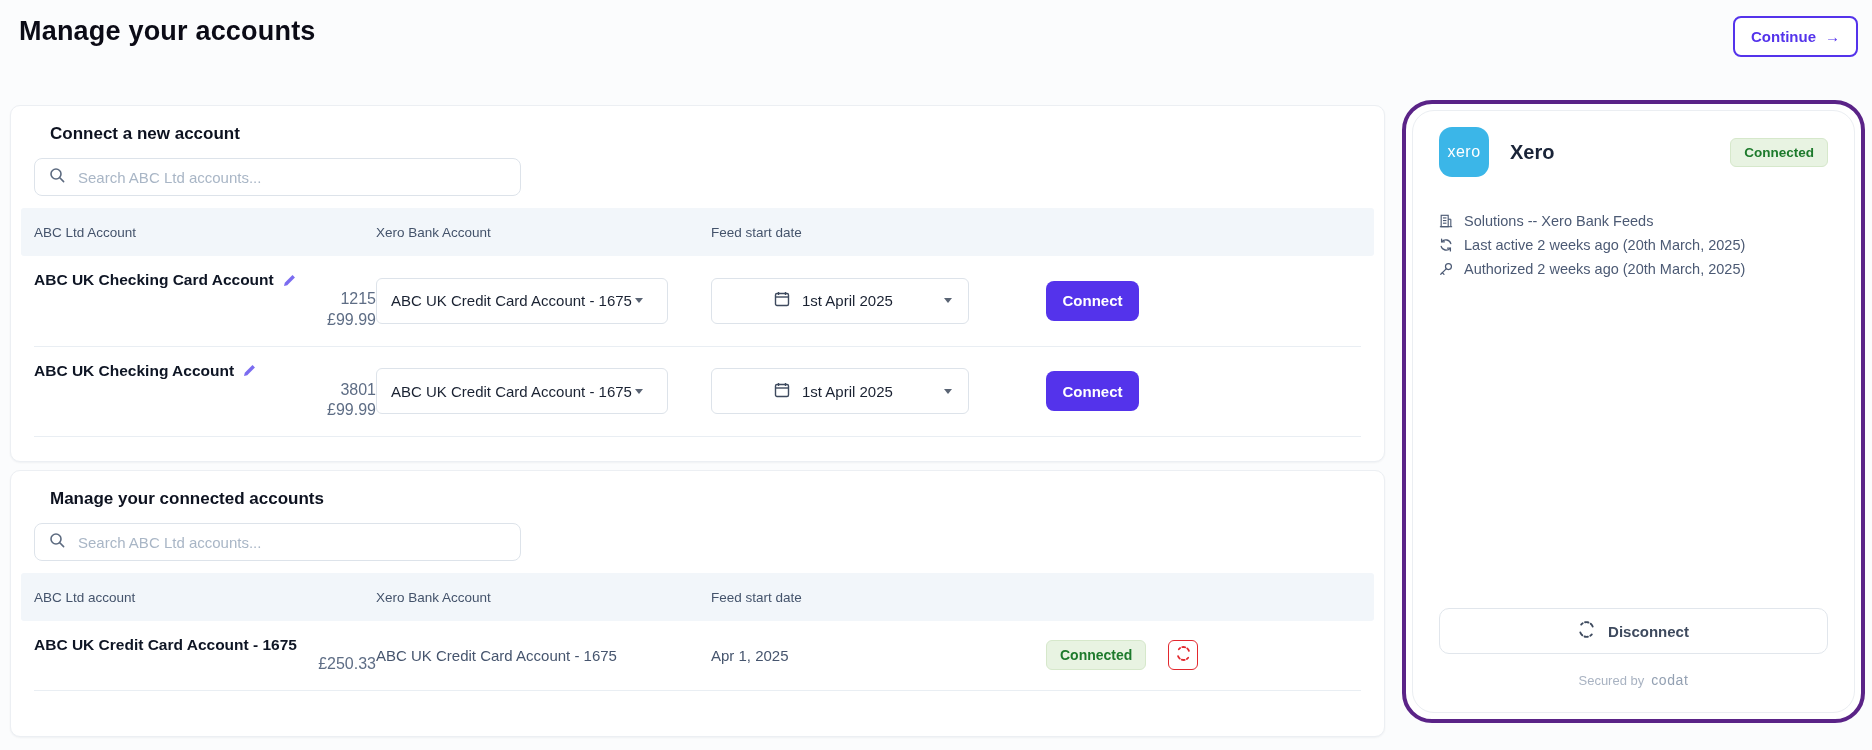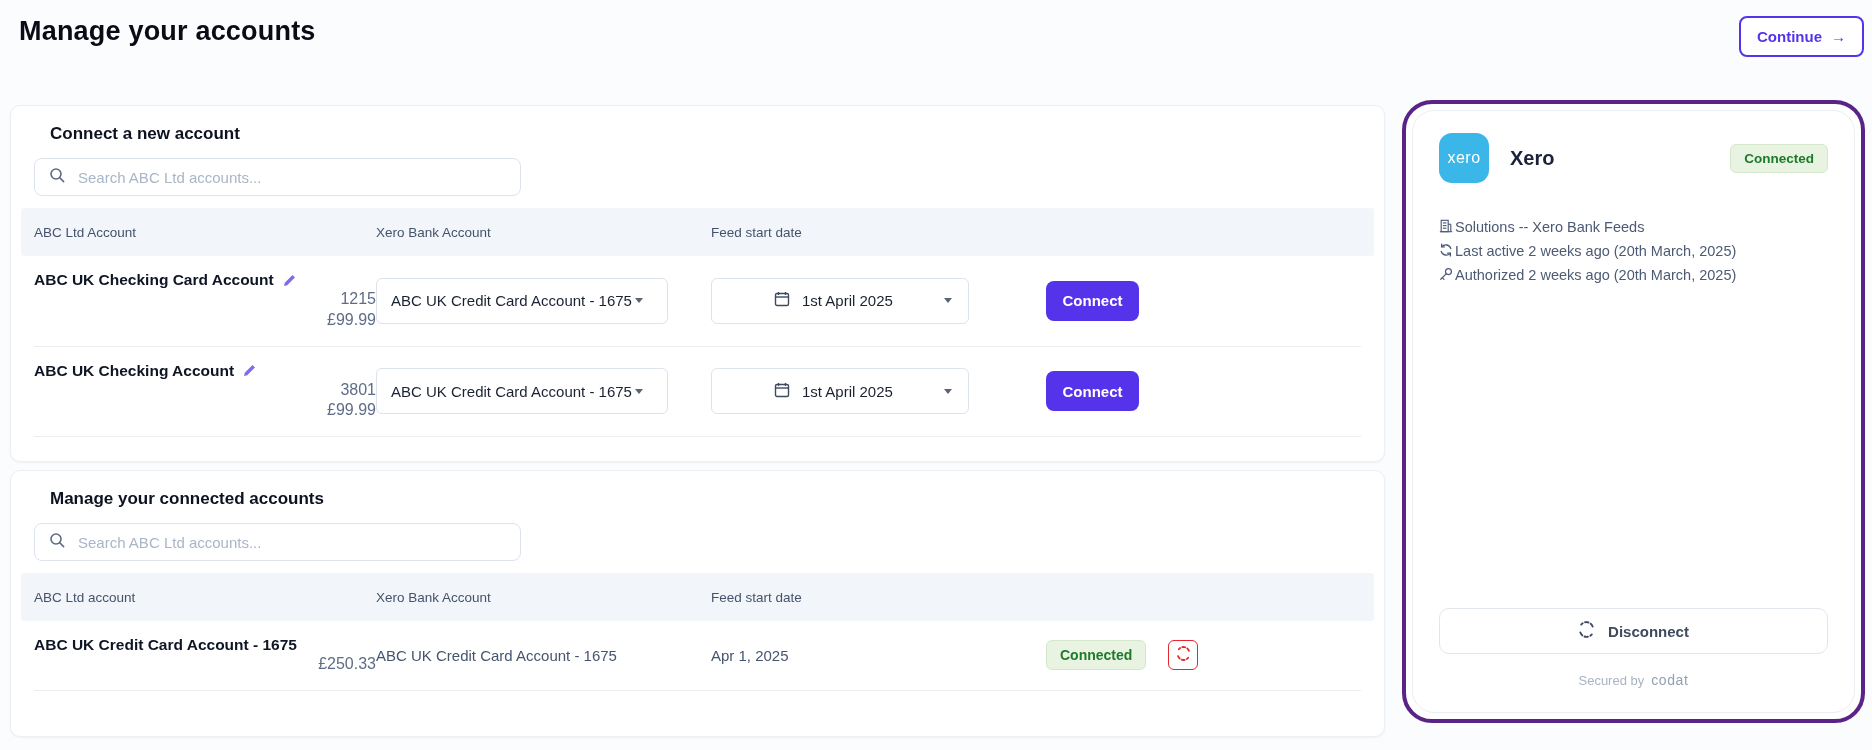--- a/index.html
+++ b/index.html
@@ -10,21 +10,21 @@
     background: #fbfcfd;
     overflow: hidden;
     color: #0e1524;
   }
   
   .page-title {
     position: absolute; left: 19px; top: 16px;
     font-size: 27px; font-weight: bold; color: #0b0b16; letter-spacing: .2px;
   }
   .continue-btn {
-    position: absolute; right: 8px; top: 16px;
+    position: absolute; right: 14px; top: 16px;
     display: flex; align-items: center; gap: 9px;
     padding: 10px 16px; background: #fff;
     border: 2px solid #5433EB; border-radius: 8px;
     color: #5433EB; font-weight: bold; font-size: 15px;
     font-family: inherit; cursor: pointer;
   }
   
   .left-col { position: absolute; left: 10px; top: 105px; width: 1375px; }
   .card {
     background: #fff; border: 1px solid #eceff3; border-radius: 10px;
@@ -94,32 +94,32 @@
     background: #fff; color: #e3282e; display: flex; align-items: center;
     justify-content: center; cursor: pointer;
   }
   
   .integration {
     position: absolute; left: 1402px; top: 100px; width: 463px; height: 623px;
     border: 4px solid #5A2387; border-radius: 30px; padding: 6px; background: #fff;
   }
   .integration-inner {
     height: 100%; border: 1px solid #ebeef2; border-radius: 22px;
-    padding: 22px 26px 24px; display: flex; flex-direction: column; background: #fff;
+    padding: 16px 26px 24px; display: flex; flex-direction: column; background: #fff;
   }
   .int-header { display: flex; align-items: center; }
   .xero-logo {
     width: 50px; height: 50px; border-radius: 13px; background: #3BB6E8;
     color: #fff; display: flex; align-items: center; justify-content: center;
     font-size: 16px; letter-spacing: .5px; flex: none;
   }
   .int-name { font-size: 20px; font-weight: bold; color: #1a2438; margin-left: 21px; }
   .int-badge { margin-left: auto; font-size: 13.5px; }
   .int-details { margin-top: 36px; display: flex; flex-direction: column; gap: 8px; }
-  .detail-line { display: flex; align-items: flex-start; gap: 2px; color: #4c5a74; font-size: 14.5px; }
+  .detail-line { display: flex; align-items: center; gap: 11px; color: #4c5a74; font-size: 14.5px; }
   .detail-line svg { flex: none; }
   .int-spacer { flex: 1; }
   .disconnect-btn {
     height: 46px; border: 1px solid #e1e6ec; border-radius: 10px; background: #fff;
     display: flex; align-items: center; justify-content: center; gap: 13px;
     font-size: 15px; font-weight: bold; color: #3e4a5e; font-family: inherit;
     cursor: pointer; width: 100%;
   }
   .secured { margin-top: 18px; text-align: center; color: #a9b3c2; font-size: 13px; }
   .codat { color: #93a0b2; font-size: 14px; margin-left: 7px; letter-spacing: .6px; }

